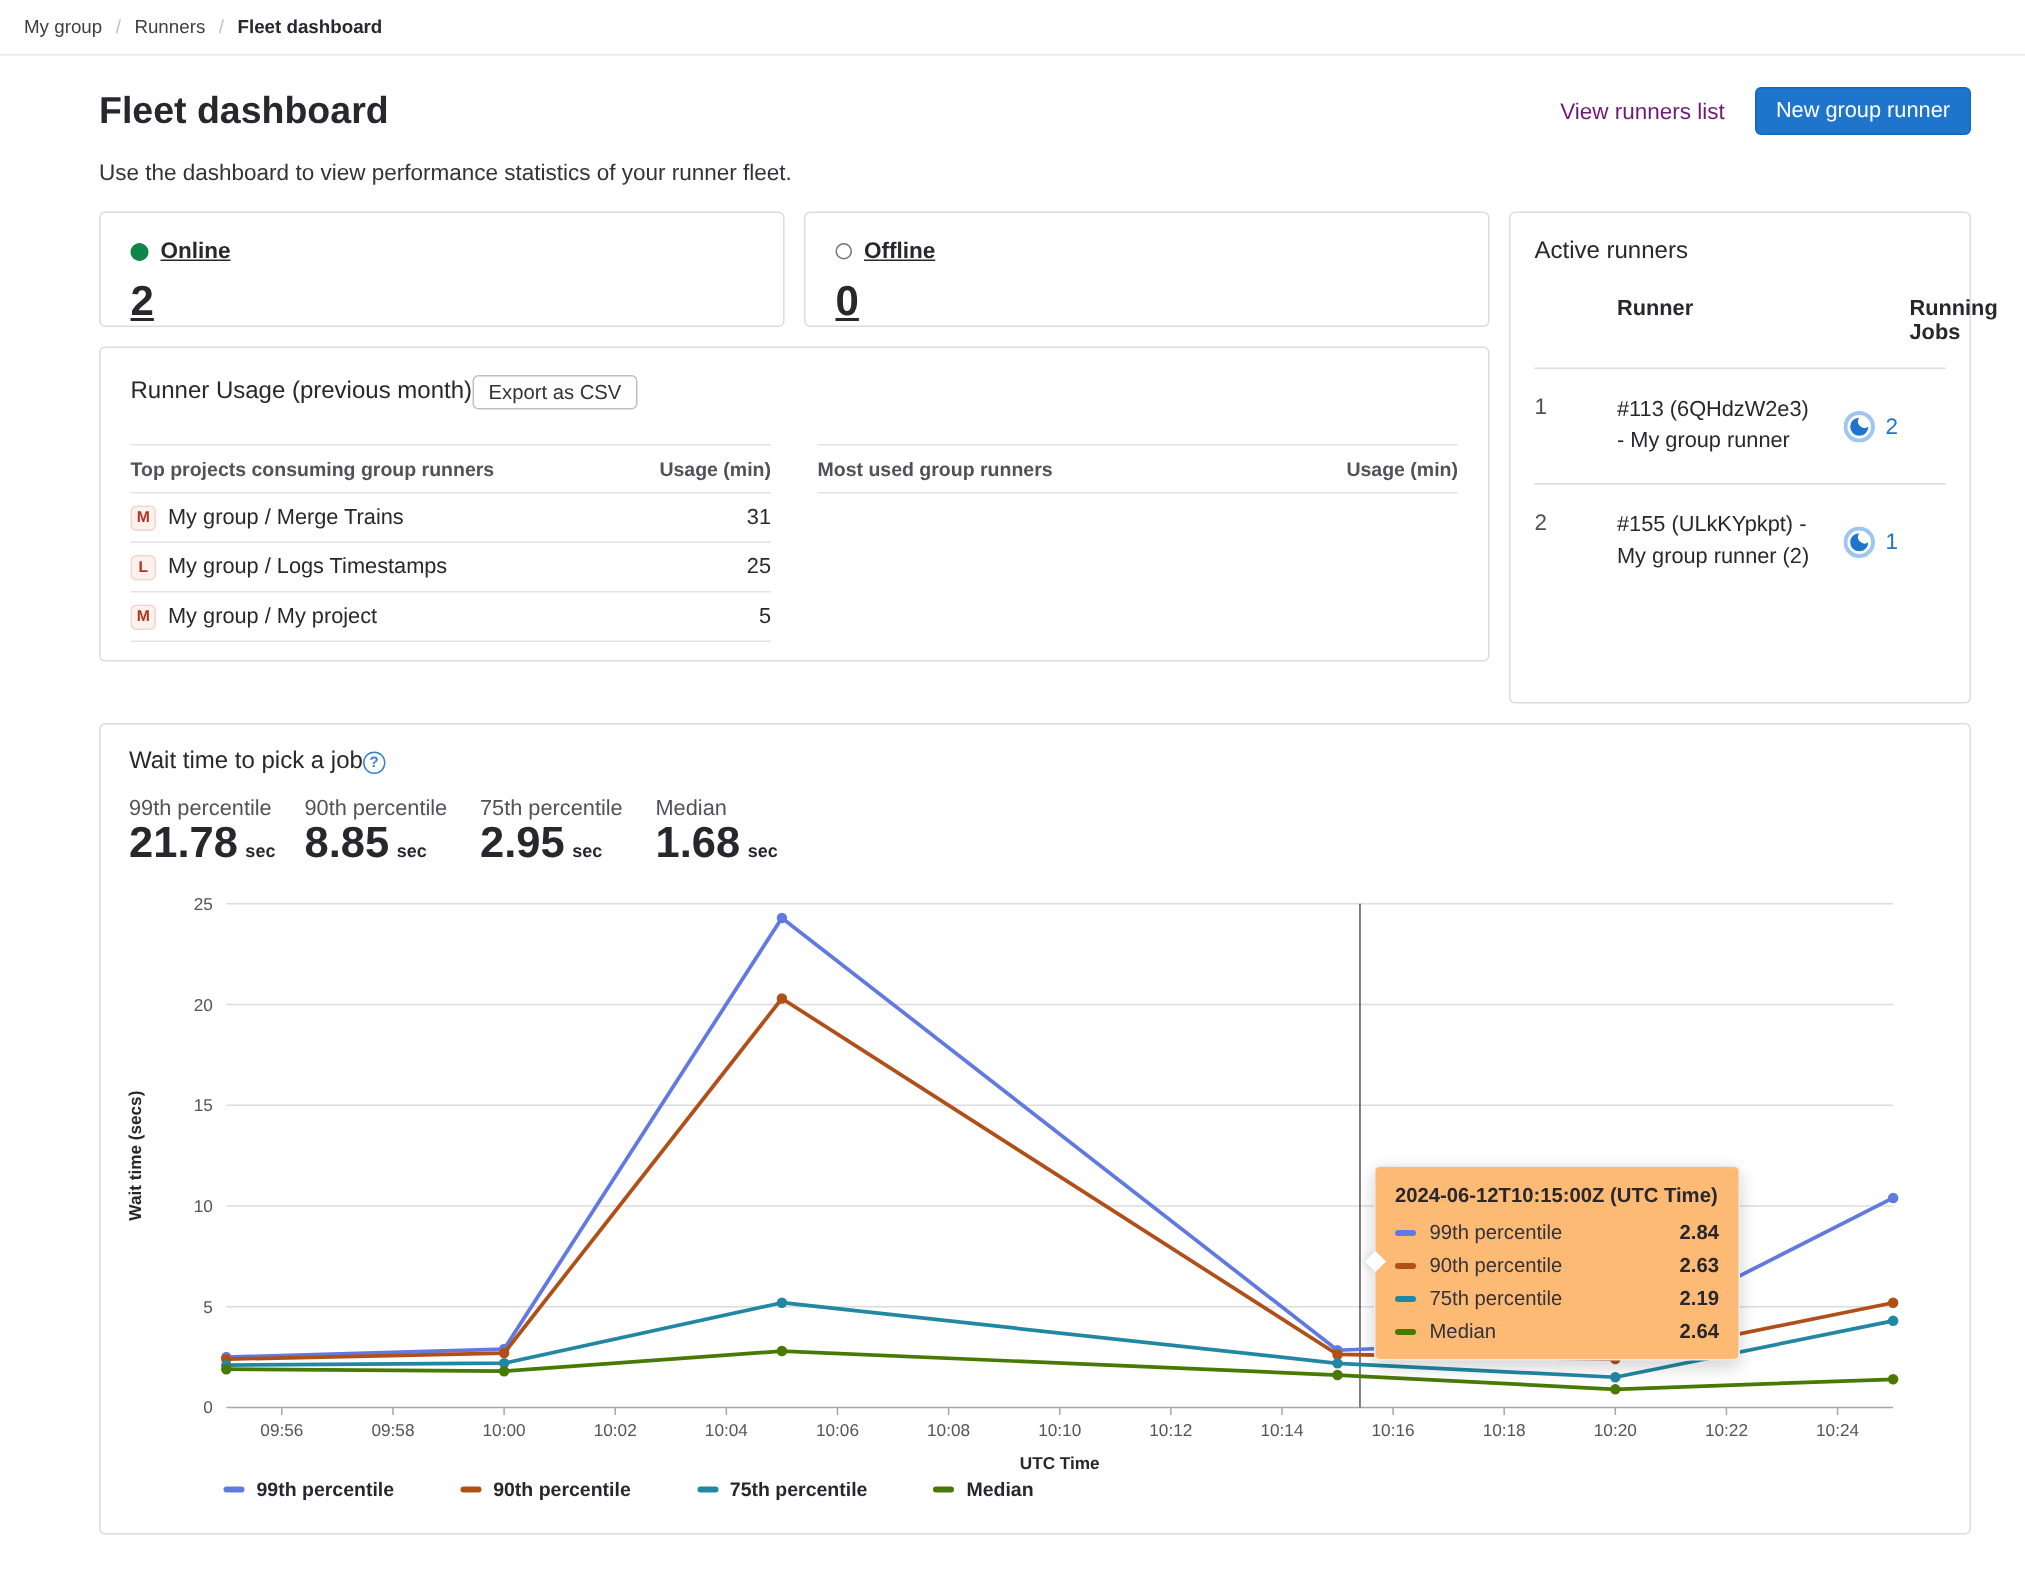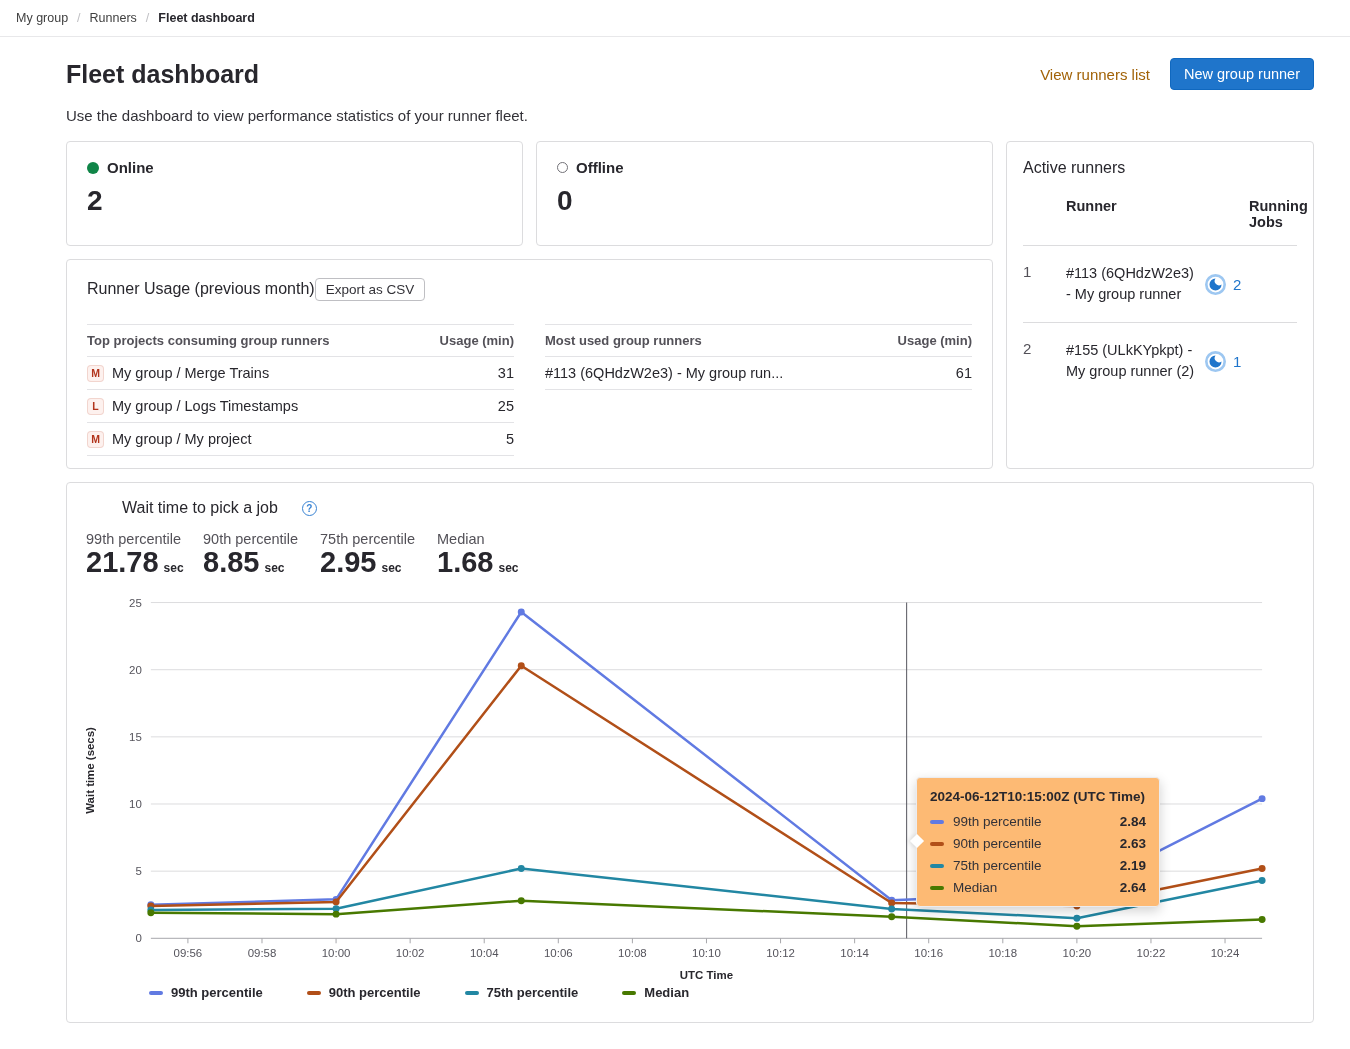--- a/index.html
+++ b/index.html
@@ -12,32 +12,32 @@
                 border-bottom:1px solid #e8e8ea; font-size:12.5px; }
   .breadcrumb a { color:#404040; }
   .breadcrumb .sep { color:#bfbfc3; }
   .breadcrumb .current { font-weight:700; color:#28272d; }
 
   .container { margin:0 36px 28px 66px; }
 
   .page-header { display:flex; justify-content:space-between; align-items:center; margin-top:21px; }
   h1 { font-size:25px; font-weight:700; margin:0; }
   .header-actions { display:flex; align-items:center; gap:20px; }
-  .link { color:#a16207; font-size:15px; }
+  .link { color:#701a75; font-size:15px; }
   .btn-primary { background:#1f75cb; color:#fff; border:1px solid #1068bf; border-radius:4px;
                  font-size:14.5px; padding:7px 13px; cursor:pointer;
                  font-family:inherit; }
   .description { font-size:15px; color:#333238; margin:17px 0 0; }
 
   .dash-grid { display:flex; gap:13px; margin-top:17px; }
   .left-col { flex:1; display:flex; flex-direction:column; gap:13px; }
   .card { background:#fff; border:1px solid #dcdcde; border-radius:4px; }
 
   .status-row { display:flex; gap:13px; }
-  .status-card { flex:1; height:105px; padding:17px 20px; }
+  .status-card { flex:1; height:77px; padding:17px 20px;text-decoration:underline; }
   .status-head { display:flex; align-items:center; gap:8px; font-size:15px; font-weight:700; }
   .dot { width:12px; height:12px; border-radius:50%; flex:0 0 auto; }
   .dot.online { background:#108548; }
   .dot.offline { width:11px; height:11px; border:1.6px solid #737278; background:#fff; }
   .status-value { font-size:28px; font-weight:700; margin-top:9px; }
 
   .usage-card { height:210px; padding:15px 20px; }
   .usage-header { display:flex; align-items:center; height:28px; }
   h2 { font-size:16px; font-weight:400; margin:0; }
   .btn-secondary { background:#fff; border:1px solid #bfbfc3; border-radius:4px; color:#333238;
@@ -49,34 +49,34 @@
   .t-head { border-top:1px solid #e3e3e6; font-size:13px; font-weight:700; color:#535158; }
   .t-row { font-size:14.5px; }
   .cell-name { display:flex; align-items:center; gap:8px; }
   .cell-name a { color:#28272d; }
   .avatar { width:17px; height:17px; border-radius:4px; background:#fdf1ee; color:#b2341c;
             border:1px solid rgba(178,52,28,.15); font-size:10.5px; font-weight:700;
             display:flex; align-items:center; justify-content:center; flex:0 0 auto; }
 
   .active-runners-card { width:308px; height:328px; padding:17px 16px; }
   .ar-table { margin-top:21px; }
-  .ar-head, .ar-row { display:grid; grid-template-columns:43px 139px 1fr; }
+  .ar-head, .ar-row { display:grid; grid-template-columns:43px 139px 1fr;gap:12px; }
   .ar-head { font-size:14.5px; font-weight:700; padding-bottom:15px; border-bottom:1px solid #dcdcde; }
   .ar-head span:last-child { padding-right:4px;margin-left:44px; }
   .ar-row { padding:17px 0; border-bottom:1px solid #dcdcde; font-size:14.5px; }
   .ar-row:last-child { border-bottom:none; }
   .ar-index { color:#535158; font-size:15px; }
   .ar-runner { color:#28272d; line-height:1.45; padding-right:10px; }
   .ar-jobs { display:flex; align-items:center; gap:7px; align-self:center; }
   .ar-jobs a { color:#1f75cb; font-size:15px; }
   .running-icon { width:21px; height:21px; display:block; }
 
   
   .chart-card { position:relative; height:541px; margin-top:13px; overflow:hidden; }
-  .chart-title-row { position:absolute; left:19px; top:16px; display:flex; align-items:center; gap:24px;margin-left:36px; }
+  .chart-title-row { position:absolute; left:19px; top:16px; display:flex; align-items:center; gap:0; }
   .help-icon { width:15px; height:15px; border:1.4px solid #3983d3; border-radius:50%;
                color:#3983d3; font-size:10px; font-weight:700;
                display:flex; align-items:center; justify-content:center; cursor:pointer; }
   .stats-row { position:absolute; left:19px; top:48px; display:flex; gap:17px; }
   .stat-label { font-size:14.5px; color:#535158; }
   .stat-value { display:flex; align-items:baseline; gap:5px; font-size:29px; font-weight:700; line-height:1.1; }
   .stat-unit { font-size:12px; font-weight:700; }
 
   svg.chart { position:absolute; inset:0; width:100%; height:100%; }
   .tick { font-size:11.5px; fill:#55545c; font-family:"Liberation Sans","DejaVu Sans",sans-serif; }
@@ -172,26 +172,20 @@
                 <a href="#">My group / My project</a>
               </span>
               <span>5</span>
             </div>
           </div>
 
           <div class="usage-table">
             <div class="t-head">
               <span>Most used group runners</span>
               <span>Usage (min)</span>
-            </div>
-            <div class="t-row">
-              <span class="cell-name">
-                <a href="#">#113 (6QHdzW2e3) - My group run...</a>
-              </span>
-              <span>61</span>
             </div>
           </div>
 
         </div>
       </div>
     </div>
 
     <div class="card active-runners-card">
       <h2>Active runners</h2>
       <div class="ar-table">

